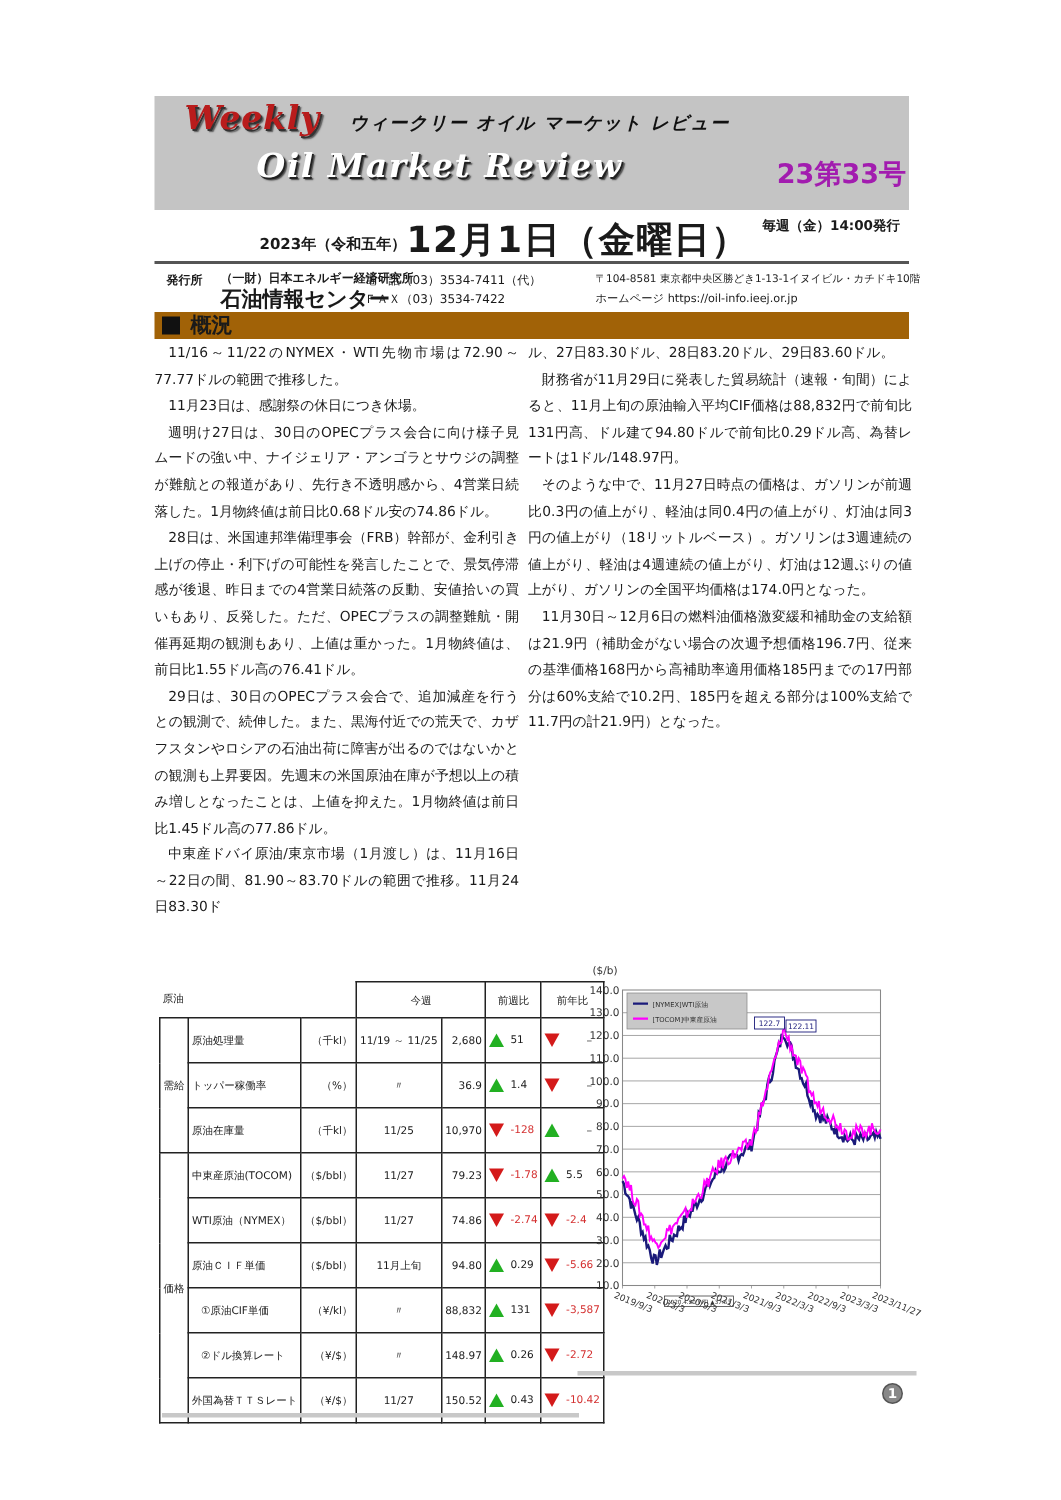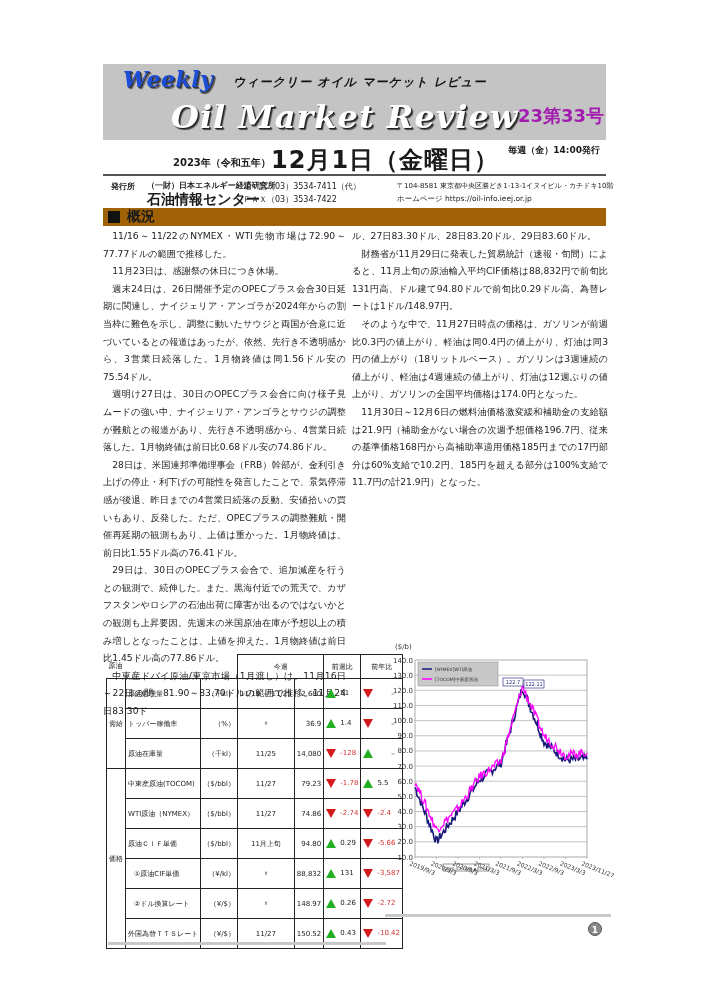--- a/index.html
+++ b/index.html
@@ -1,23 +1,23 @@
 <!DOCTYPE html>
 <html><head>
 <meta charset="utf-8">
 <style>
   * { box-sizing: border-box; margin: 0; padding: 0; }
   body { width: 707px; height: 1000px; background: #ffffff; font-family: "DejaVu Sans", sans-serif; color: #1a1a1a; position: relative; overflow: hidden; }
   .page { position: absolute; left: 0; top: 0; width: 707px; height: 1000px; }
 
   
   .masthead { position: absolute; left: 103px; top: 64px; width: 503px; height: 76px; background: #c4c4c4; }
-  .mast-weekly { position: absolute; left: 20px; top: 2px; font-family: "DejaVu Serif", serif; font-style: italic; font-weight: bold; font-size: 22px; color: #1d4ed8; text-shadow: 1px 1px 0 #333, 2px 2px 1px #555; letter-spacing: 0.5px; }
+  .mast-weekly { position: absolute; left: 20px; top: 2px; font-family: "DejaVu Serif", serif; font-style: italic; font-weight: bold; font-size: 22px; color: #b91c1c; text-shadow: 1px 1px 0 #333, 2px 2px 1px #555; letter-spacing: 0.5px; }
   .mast-kana { position: absolute; left: 130px; top: 10px; font-size: 12px; font-weight: bold; font-style: italic; color: #111; letter-spacing: 1px; }
-  .mast-title { position: absolute; left: 68px; top: 34px; font-family: "DejaVu Serif", serif; font-style: italic; font-weight: bold; font-size: 32px; color: #fff; text-shadow: 1px 1px 0 #222, 2px 2px 1px #444; letter-spacing: 1px; white-space: nowrap; }
+  .mast-title { position: absolute; left: 68px; top: 34px; font-family: "DejaVu Serif", serif; font-style: italic; font-weight: bold; font-size: 22px; color: #fff; text-shadow: 1px 1px 0 #222, 2px 2px 1px #444; letter-spacing: 1px; white-space: nowrap; }
   .mast-issue { position: absolute; right: 2px; top: 40px; font-size: 18px; font-weight: bold; color: #a21caf; white-space: nowrap; }
 
   .dateline { position: absolute; left: 103px; top: 140px; width: 503px; height: 36px; border-bottom: 2px solid #555; }
   .date-year { position: absolute; left: 70px; top: 16px; font-size: 10px; font-weight: bold; }
   .date-main { position: absolute; left: 168px; top: 4px; font-size: 24px; font-weight: bold; letter-spacing: 1px; }
   .date-freq { position: absolute; right: 6px; top: 4px; font-size: 9px; font-weight: bold; }
 
   .publisher { position: absolute; left: 103px; top: 178px; width: 503px; height: 30px; }
   .pub-label { position: absolute; left: 8px; top: 3px; font-size: 8px; font-weight: bold; }
   .pub-org { position: absolute; left: 44px; top: 2px; font-size: 8px; font-weight: bold; }
@@ -93,21 +93,20 @@
   </div>
 
   <div class="section-bar">
     <div class="section-square"></div>
     <div class="section-title">概況</div>
   </div>
 
   <div class="col col-left">
     <p>11/16～11/22のNYMEX・WTI先物市場は72.90～77.77ドルの範囲で推移した。</p>
     <p>11月23日は、感謝祭の休日につき休場。</p>
-    <p>週末24日は、26日開催予定のOPECプラス会合30日延期に関連し、ナイジェリア・アンゴラが2024年からの割当枠に難色を示し、調整に動いたサウジと両国が合意に近づいているとの報道はあったが、依然、先行き不透明感から、3営業日続落した。1月物終値は同1.56ドル安の75.54ドル。</p>
     <p>週明け27日は、30日のOPECプラス会合に向け様子見ムードの強い中、ナイジェリア・アンゴラとサウジの調整が難航との報道があり、先行き不透明感から、4営業日続落した。1月物終値は前日比0.68ドル安の74.86ドル。</p>
     <p>28日は、米国連邦準備理事会（FRB）幹部が、金利引き上げの停止・利下げの可能性を発言したことで、景気停滞感が後退、昨日までの4営業日続落の反動、安値拾いの買いもあり、反発した。ただ、OPECプラスの調整難航・開催再延期の観測もあり、上値は重かった。1月物終値は、前日比1.55ドル高の76.41ドル。</p>
     <p>29日は、30日のOPECプラス会合で、追加減産を行うとの観測で、続伸した。また、黒海付近での荒天で、カザフスタンやロシアの石油出荷に障害が出るのではないかとの観測も上昇要因。先週末の米国原油在庫が予想以上の積み増しとなったことは、上値を抑えた。1月物終値は前日比1.45ドル高の77.86ドル。</p>
     <p>中東産ドバイ原油/東京市場（1月渡し）は、11月16日～22日の間、81.90～83.70ドルの範囲で推移。11月24日83.30ド</p>
   </div>
 
   <div class="col col-right">
     <p class="cont">ル、27日83.30ドル、28日83.20ドル、29日83.60ドル。</p>
     <p>財務省が11月29日に発表した貿易統計（速報・旬間）によると、11月上旬の原油輸入平均CIF価格は88,832円で前旬比131円高、ドル建て94.80ドルで前旬比0.29ドル高、為替レートは1ドル/148.97円。</p>
     <p>そのような中で、11月27日時点の価格は、ガソリンが前週比0.3円の値上がり、軽油は同0.4円の値上がり、灯油は同3円の値上がり（18リットルベース）。ガソリンは3週連続の値上がり、軽油は4週連続の値上がり、灯油は12週ぶりの値上がり、ガソリンの全国平均価格は174.0円となった。</p>
@@ -137,21 +136,21 @@
         <td class="unit">（%）</td>
         <td class="period">〃</td>
         <td class="val">36.9</td>
         <td class="chg"><span class="tri-up"></span><span>1.4</span></td>
         <td class="yoy"><span class="tri-down"></span><span class="dash">－</span></td>
       </tr>
       <tr>
         <td class="item">原油在庫量</td>
         <td class="unit">（千kl）</td>
         <td class="period">11/25</td>
-        <td class="val">14,080</td>
+        <td class="val">10,970</td>
         <td class="chg neg"><span class="tri-down"></span><span>-128</span></td>
         <td class="yoy"><span class="tri-up"></span><span class="dash">－</span></td>
       </tr>
       <tr>
         <td class="cat" rowspan="6">価格</td>
         <td class="item">中東産原油(TOCOM)</td>
         <td class="unit">（$/bbl）</td>
         <td class="period">11/27</td>
         <td class="val">79.23</td>
         <td class="chg neg"><span class="tri-down"></span><span>-1.78</span></td>

